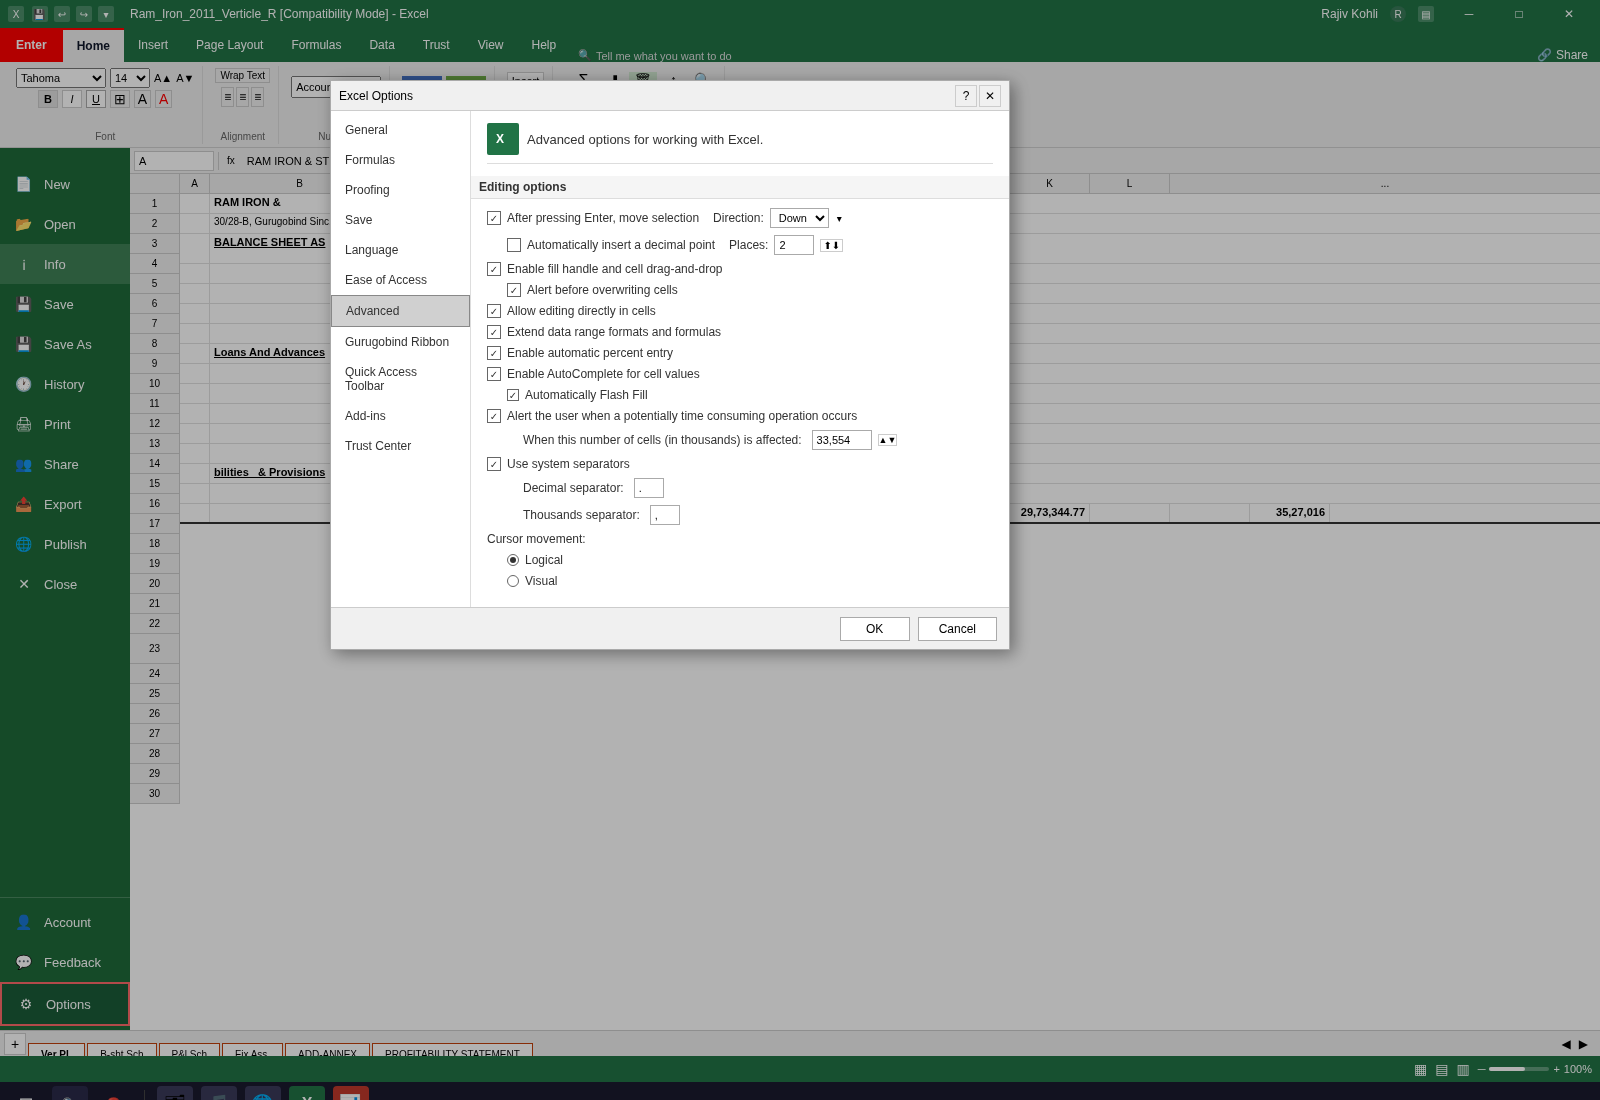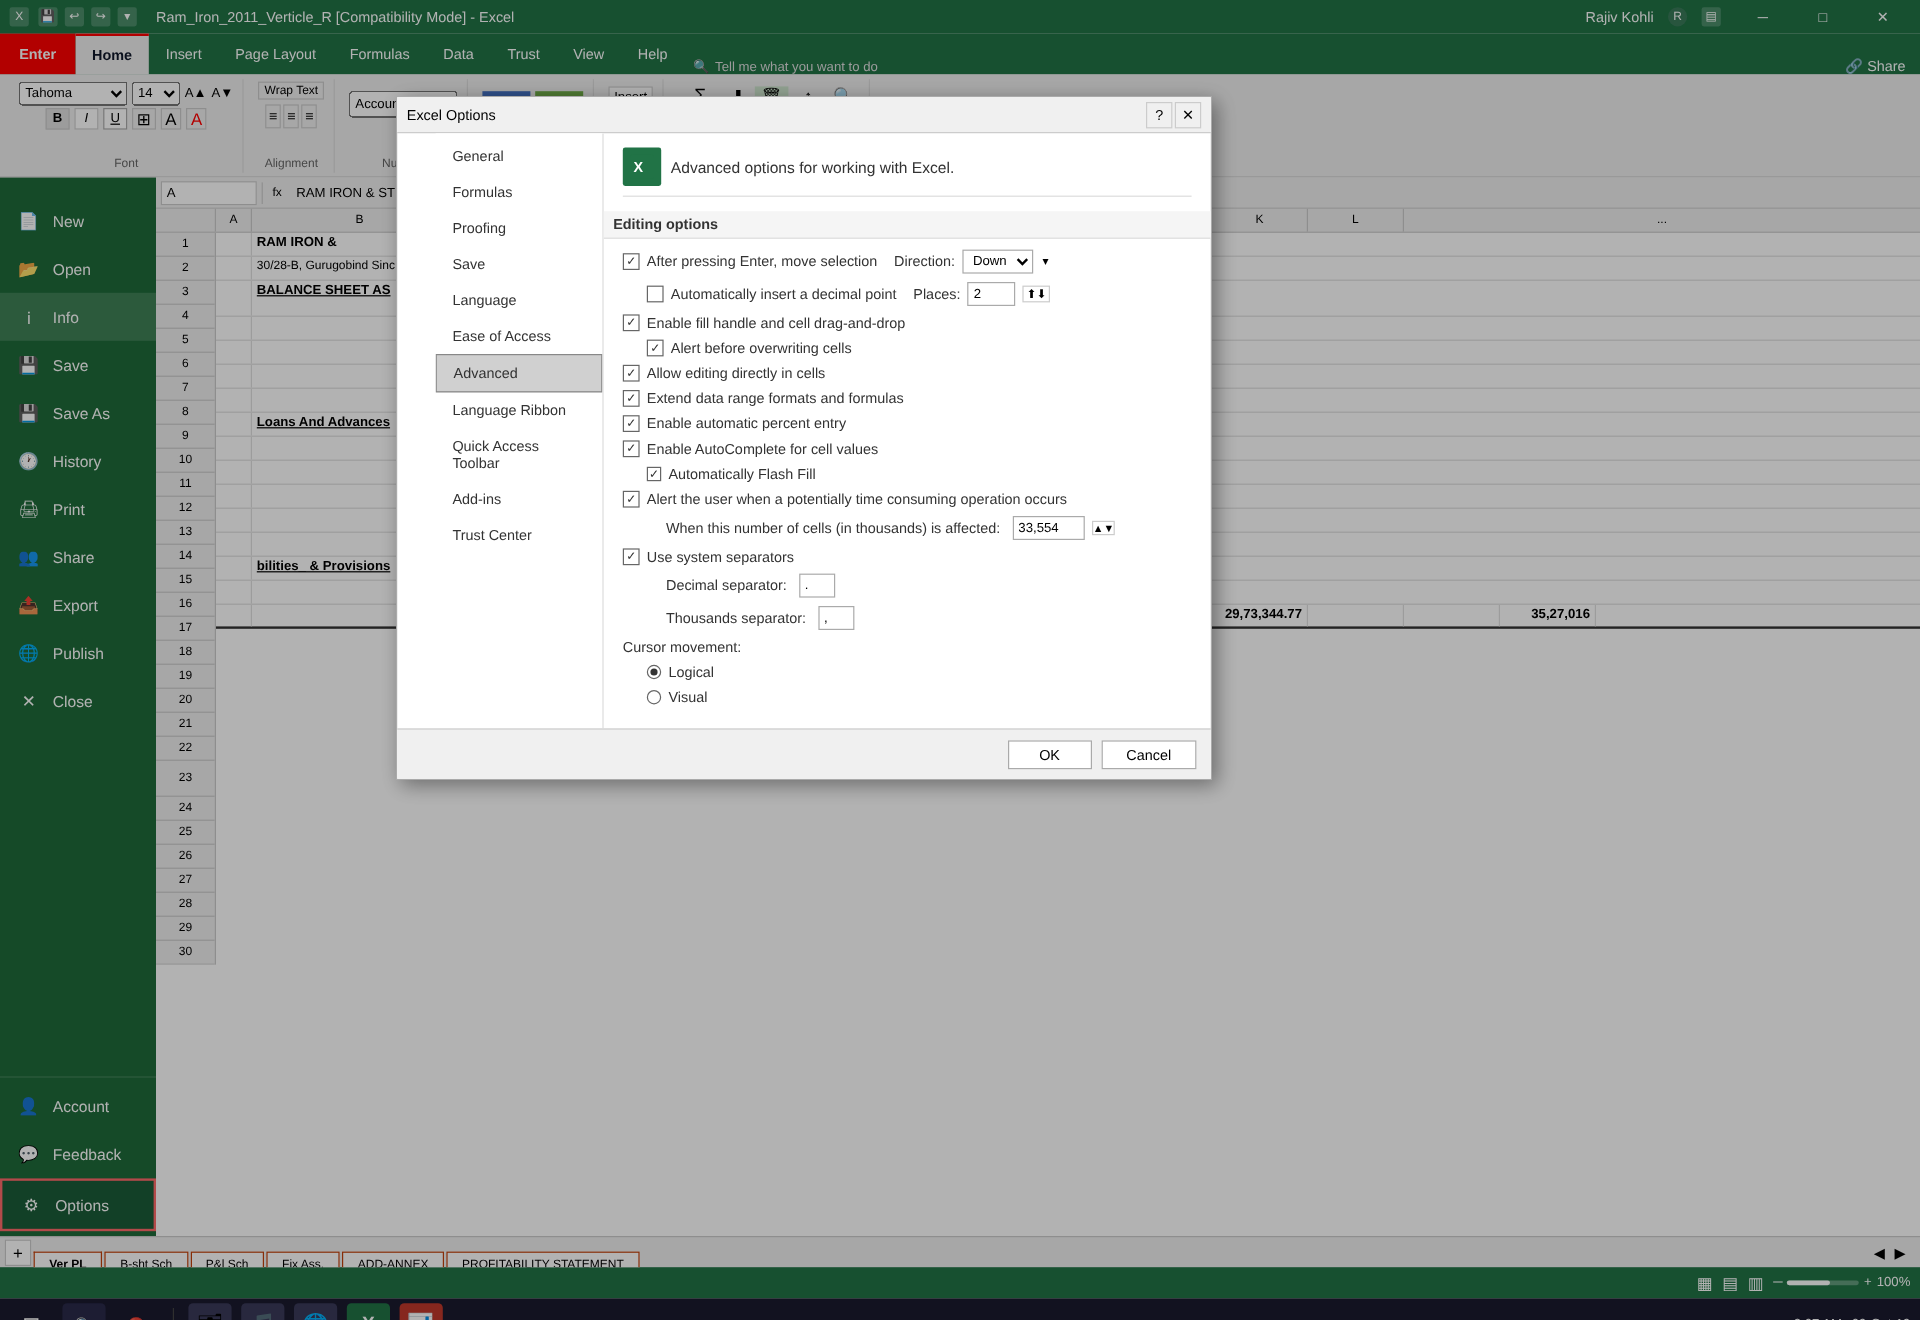--- a/index.html
+++ b/index.html
@@ -48,21 +48,21 @@
     .taskbar-right { display: flex; align-items: center; gap: 8px; color: white; font-size: 11px; }
 
     
     .modal-overlay { position: fixed; top: 0; left: 0; right: 0; bottom: 0; background: rgba(0,0,0,0.3); z-index: 100; display: flex; align-items: center; justify-content: center; }
 
     
     .dialog { background: white; border: 1px solid #aaa; box-shadow: 4px 4px 16px rgba(0,0,0,0.4); width: 680px; height: 570px; display: flex; flex-direction: column; position: absolute; top: 80px; left: 330px; }
     .dialog-title-bar { background: #f0f0f0; border-bottom: 1px solid #ccc; height: 30px; display: flex; align-items: center; justify-content: space-between; padding: 0 8px; }
     .dialog-controls { display: flex; gap: 2px; }
     .dialog-btn { width: 22px; height: 22px; display: flex; align-items: center; justify-content: center; border: 1px solid #ccc; background: #f0f0f0; cursor: pointer; font-size: 12px; }
-    .dialog-body { display: flex; flex: 1; overflow: hidden; padding-left: 32px; }
+    .dialog-body { display: flex; flex: 1; overflow: hidden; }
     .dialog-nav { width: 140px; background: white; border-right: 1px solid #ddd; padding: 4px 0; overflow-y: auto; }
     .dialog-nav-item { padding: 8px 14px; font-size: 12px; cursor: pointer; color: #333; }
     .dialog-nav-item.selected-highlight { background: #d4e8d4; border: 1px solid #888; }
     .dialog-content { flex: 1; padding: 12px 16px; overflow-y: auto; }
     .dialog-footer { background: #f0f0f0; border-top: 1px solid #ccc; height: 42px; display: flex; align-items: center; justify-content: flex-end; padding: 0 12px; gap: 8px; }
     .dialog-ok-btn { background: white; border: 1px solid #aaa; padding: 4px 20px; font-size: 12px; cursor: pointer; min-width: 70px; }
 
     
     .dialog-section-title { font-size: 12px; font-weight: 600; color: #333; background: #f5f5f5; padding: 4px 8px; margin: 0 -16px 8px -16px; border-bottom: 1px solid #ddd; }
     .options-header { display: flex; align-items: center; gap: 8px; margin-bottom: 12px; padding-bottom: 8px; border-bottom: 1px solid #ddd; }
@@ -551,21 +551,21 @@
     <div class="dialog-body">
 
       <div class="dialog-nav">
         <div class="dialog-nav-item">General</div>
         <div class="dialog-nav-item">Formulas</div>
         <div class="dialog-nav-item">Proofing</div>
         <div class="dialog-nav-item">Save</div>
         <div class="dialog-nav-item">Language</div>
         <div class="dialog-nav-item">Ease of Access</div>
         <div class="dialog-nav-item selected-highlight" style="background:#d0d0d0;border:1px solid #888;">Advanced</div>
-        <div class="dialog-nav-item">Language Ribbon</div>
+        <div class="dialog-nav-item">Gurugobind Ribbon</div>
         <div class="dialog-nav-item">Quick Access Toolbar</div>
         <div class="dialog-nav-item">Add-ins</div>
         <div class="dialog-nav-item">Trust Center</div>
       </div>
 
       <div class="dialog-content">
 
         <div class="options-header">
           <div class="options-icon">
             <svg width="20" height="20" viewBox="0 0 20 20" fill="none">

